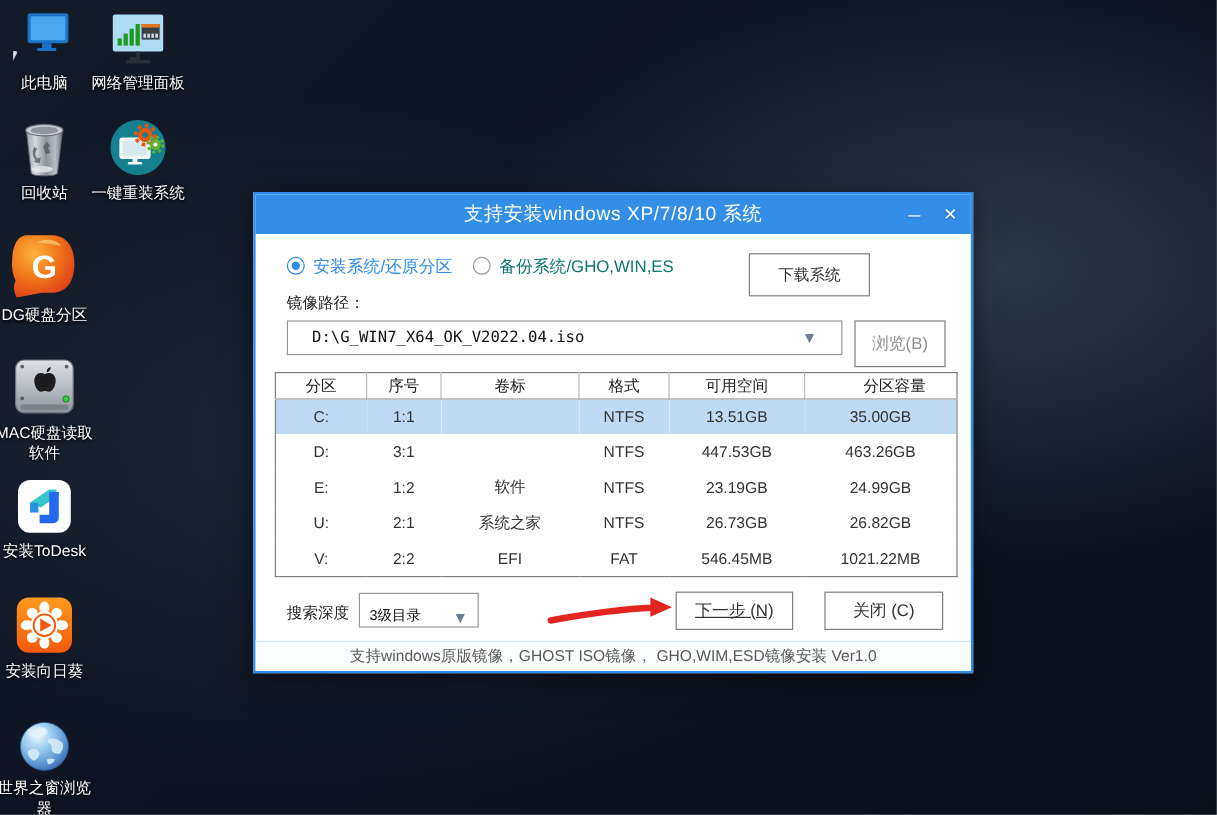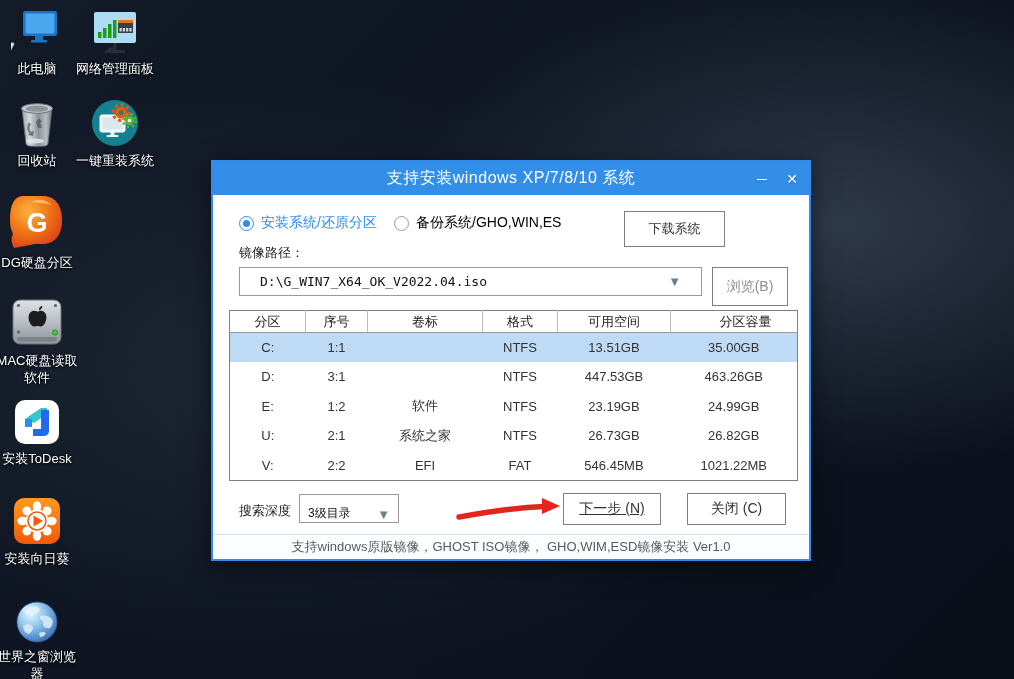--- a/index.html
+++ b/index.html
@@ -33,31 +33,31 @@
   }
   .titlebar .title { color:#fff; font-size:16px; letter-spacing:.5px; }
   .win-btn {
     position:absolute; top:0; width:30px; height:33px; color:#fff;
     display:flex; align-items:center; justify-content:center; font-size:14px; cursor:pointer;
     text-shadow:0 1px 2px rgba(0,0,0,.25);
   }
   .win-min { right:32px; font-weight:bold; }
   .win-close { right:2px; font-weight:bold; }
 
-  .radio-item { position:absolute; display:flex; align-items:center; gap:7px; cursor:pointer; }
+  .radio-item { position:absolute; display:flex; align-items:flex-start; gap:7px; cursor:pointer; }
   .radio-circle {
     width:15px; height:15px; border-radius:50%;
     border:1px solid #9a9a9a; background:#fff; position:relative; flex:none;
   }
   .radio-item.selected .radio-circle { border:1px solid #2f8de9; }
   .radio-item.selected .radio-circle::after {
     content:""; position:absolute; left:3px; top:3px; width:7px; height:7px;
     border-radius:50%; background:#2f8de9;
   }
-  .radio-label { font-size:14px; color:#000000; }
+  .radio-label { font-size:14px; color:#0f766e; }
   .radio-item.selected .radio-label { color:#2f8de9; }
 
   .btn {
     position:absolute; background:#fff; border:1px solid #7f7f7f;
     display:flex; align-items:center; justify-content:center;
     font-size:14px; color:#333; cursor:pointer;
   }
   .btn-download { left:411px; top:49px; width:101px; height:36px; font-size:13px; }
   .btn-browse  { left:499px; top:105px; width:76px;  height:39px; color:#8f8f8f; font-size:14px; }
   .btn-next    { left:350px; top:331px; width:98px;  height:32px;text-decoration:underline; }

